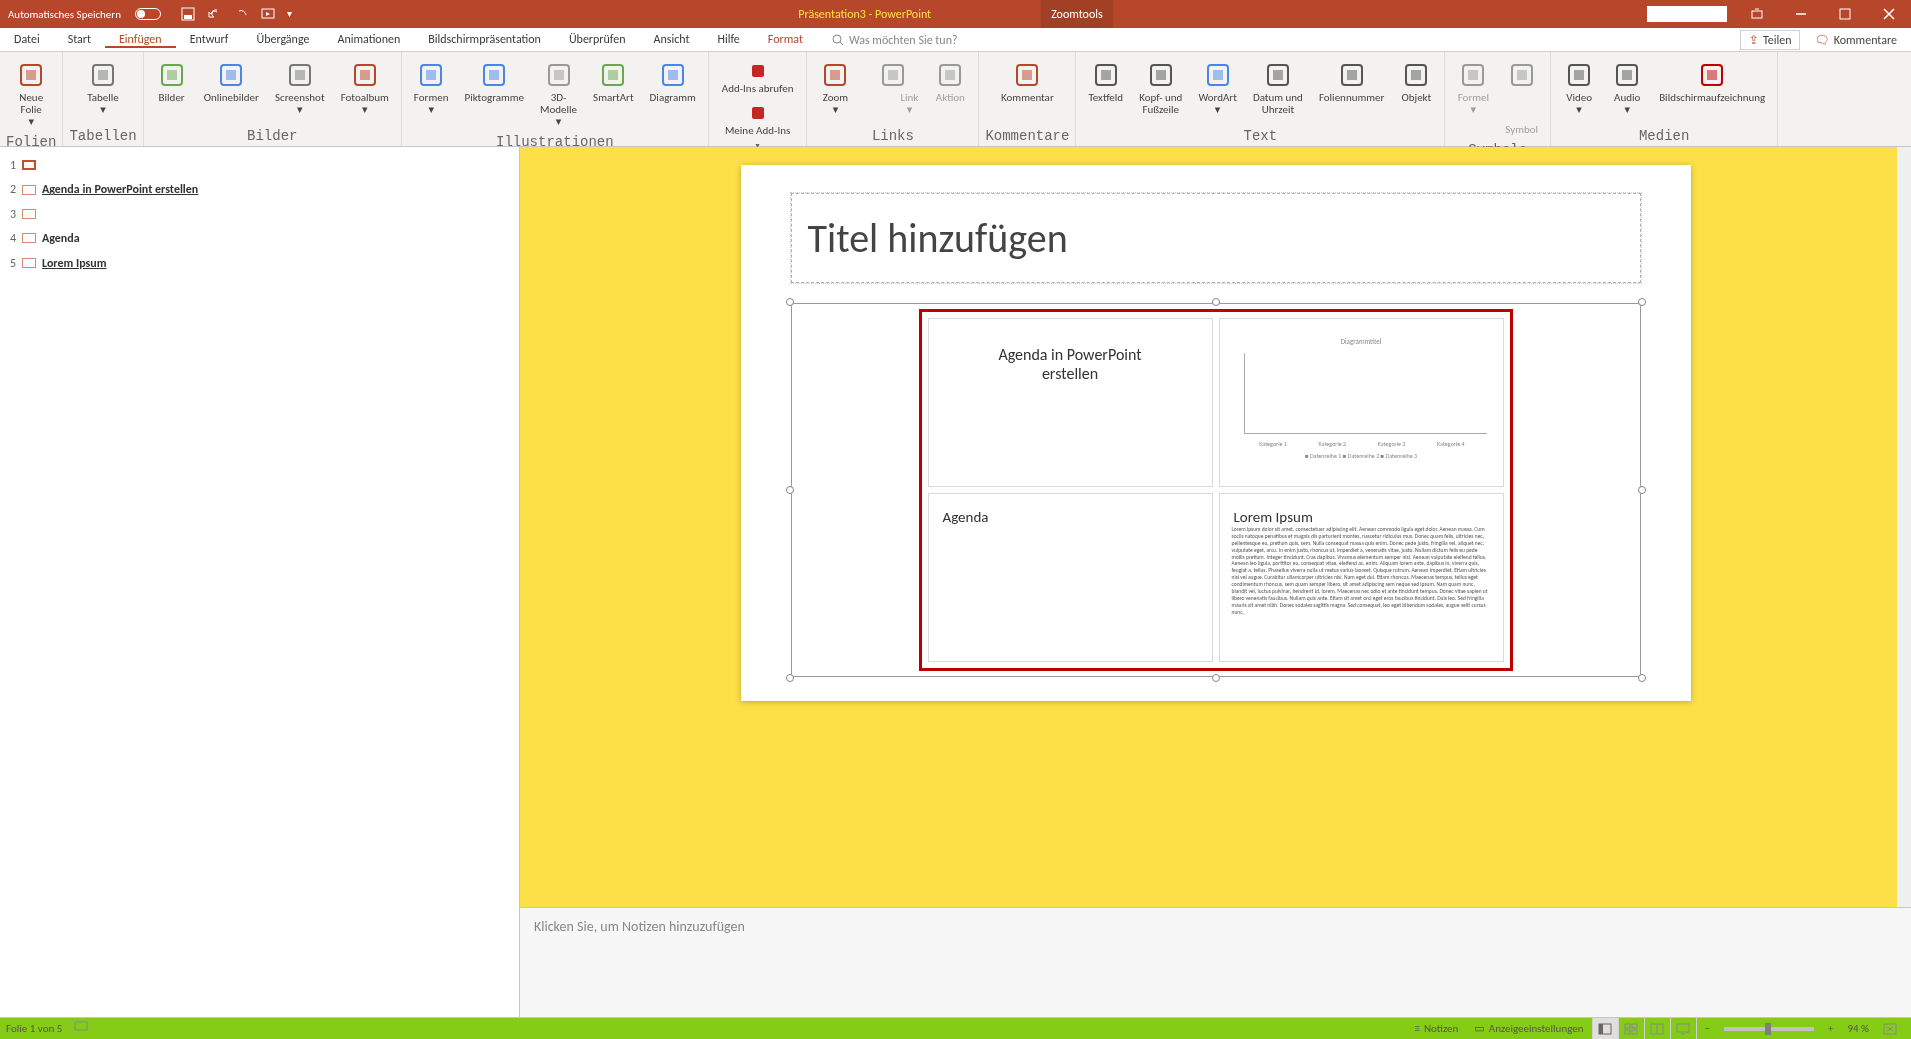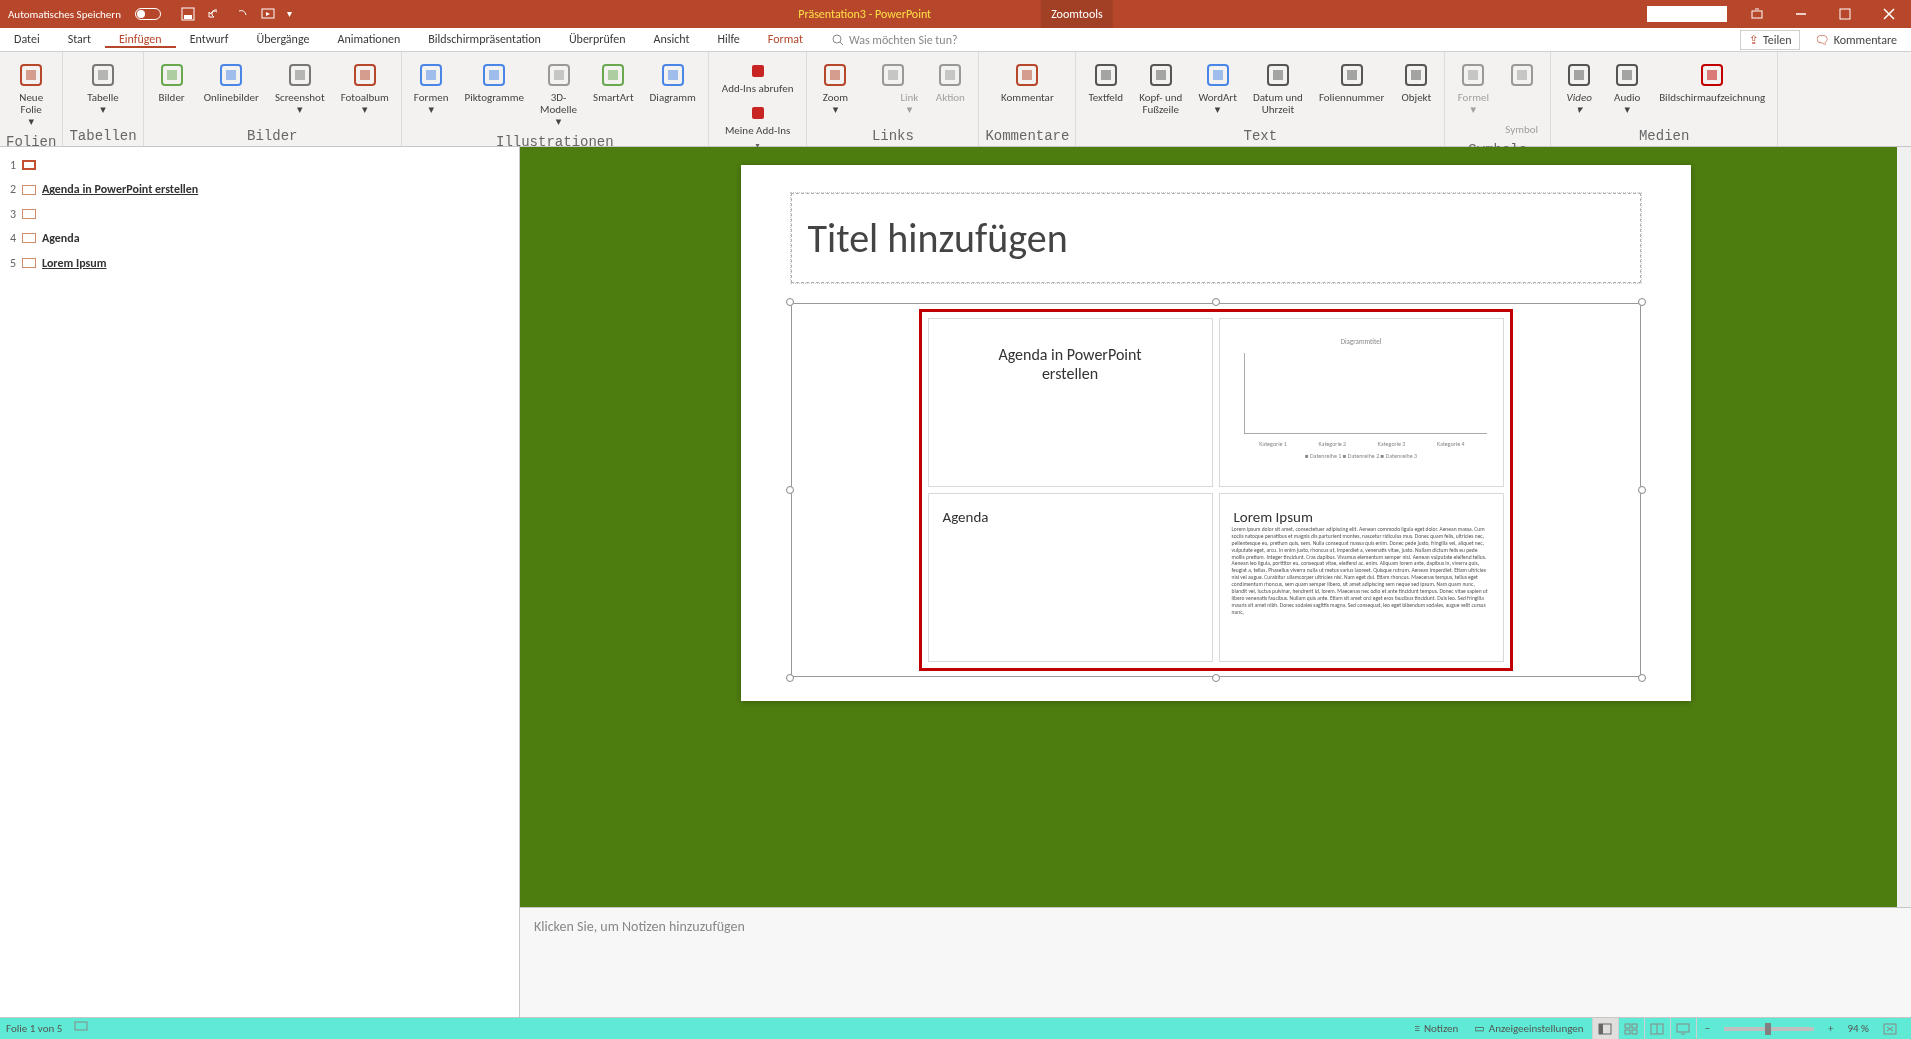--- a/index.html
+++ b/index.html
@@ -54,21 +54,21 @@
   
   .work { display:flex; height:calc(100% - 28px - 24px - 95px - 22px); }
   .outline { width:520px; background:#fff; border-right:1px solid #c6c6c6; padding:6px 4px; font-size:12px; color:#333; overflow:auto; }
   .oitem { display:flex; align-items:center; gap:6px; padding:2px 4px; line-height:1.7; }
   .oitem .num { width:8px; text-align:right; color:#666; }
   .osquare { width:14px; height:10px; border:1px solid #d48a6b; }
   .osquare.sel { border:2px solid #c05030; }
   .olabel.linkish { text-decoration:underline; font-weight:600; color:#333; }
   .olabel.bold { font-weight:600; }
 
-  .editor { flex:1; background:#4d7c0f; display:flex; flex-direction:column; position:relative; }
+  .editor { flex:1; background:#fde047; display:flex; flex-direction:column; position:relative; }
   .canvas-scroll { flex:1; display:flex; align-items:flex-start; justify-content:center; padding-top:18px; overflow:auto; }
   .slide { width:950px; height:536px; background:#fff; box-shadow:0 1px 6px rgba(0,0,0,0.25); position:relative; }
   .title-ph { position:absolute; top:28px; left:50px; right:50px; height:90px; border:1px dashed #b0b0b0; outline:1px dotted #ccc; display:flex; align-items:center; padding-left:16px; font-size:40px; color:#444; font-family:"Calibri Light",Calibri,sans-serif; }
 
   .content-ph { position:absolute; top:138px; left:50px; right:50px; bottom:24px; }
   .selbox { position:absolute; inset:0; border:1px solid #999; }
   .handle { position:absolute; width:8px; height:8px; background:#fff; border:1px solid #888; border-radius:50%; }
   .handle.tl { top:-5px; left:-5px; } .handle.tr { top:-5px; right:-5px; }
   .handle.bl { bottom:-5px; left:-5px; } .handle.br { bottom:-5px; right:-5px; }
   .handle.ml { top:50%; left:-5px; transform:translateY(-50%);} .handle.mr { top:50%; right:-5px; transform:translateY(-50%);}
@@ -85,21 +85,21 @@
   .bar { width:7px; }
   .bar.b1 { background:#4472c4; } .bar.b2 { background:#ed7d31; } .bar.b3 { background:#a5a5a5; }
   .th-cats { position:absolute; left:14px; right:12px; bottom:20px; display:flex; justify-content:space-around; font-size:6px; color:#888; }
   .th-legend { position:absolute; left:0; right:0; bottom:8px; text-align:center; font-size:6px; color:#888; }
   .th-lorem { position:absolute; top:32px; left:12px; right:12px; font-size:5.5px; color:#555; line-height:1.25; }
 
   .notes { height:110px; background:#f7f7f7; border-top:1px solid #c6c6c6; padding:10px 14px; color:#888; font-size:14px; }
   .scrollv { position:absolute; right:0; top:0; bottom:110px; width:14px; background:#f0f0f0; }
 
   
-  .status { height:22px; background:#5eead4; border-top:1px solid #c6c6c6; display:flex; align-items:center; font-size:11px; color:#555; padding:0 6px; }
+  .status { height:22px; background:#84cc16; border-top:1px solid #c6c6c6; display:flex; align-items:center; font-size:11px; color:#555; padding:0 6px; }
   .status .spacer { flex:1; }
   .sbtn { display:flex; align-items:center; gap:4px; padding:0 8px; height:100%; cursor:pointer; }
   .viewgroup { display:flex; border-left:1px solid #d0d0d0; }
   .viewbtn { width:26px; height:22px; display:flex; align-items:center; justify-content:center; border-right:1px solid #d0d0d0; }
   .viewbtn.active { background:#e1dfdd; }
   .zoomslider { width:90px; height:4px; background:#c0c0c0; position:relative; margin:0 6px; }
   .zoomslider::after { content:""; position:absolute; left:45%; top:-4px; width:6px; height:12px; background:#808080; }
 </style>
 </head>
 <body>
@@ -484,21 +484,21 @@
     </div>
     <div class="rgroup">
       <div class="body">
         <div class="rbtn">
           <span class="ic32">
             <svg width="28" height="28">
               <rect x="4" y="4" width="20" height="20" rx="3" fill="none" stroke="#555" stroke-width="2"></rect>
               <rect x="9" y="9" width="10" height="10" fill="#555" opacity="0.5"></rect>
             </svg>
           </span>
-          <span style="white-space:pre-line;font-style:italic;">Video
+          <span style="white-space:pre-line;">Video
 ▾</span>
         </div>
         <div class="rbtn">
           <span class="ic32">
             <svg width="28" height="28">
               <rect x="4" y="4" width="20" height="20" rx="3" fill="none" stroke="#555" stroke-width="2"></rect>
               <rect x="9" y="9" width="10" height="10" fill="#555" opacity="0.5"></rect>
             </svg>
           </span>
           <span style="white-space:pre-line;">Audio

